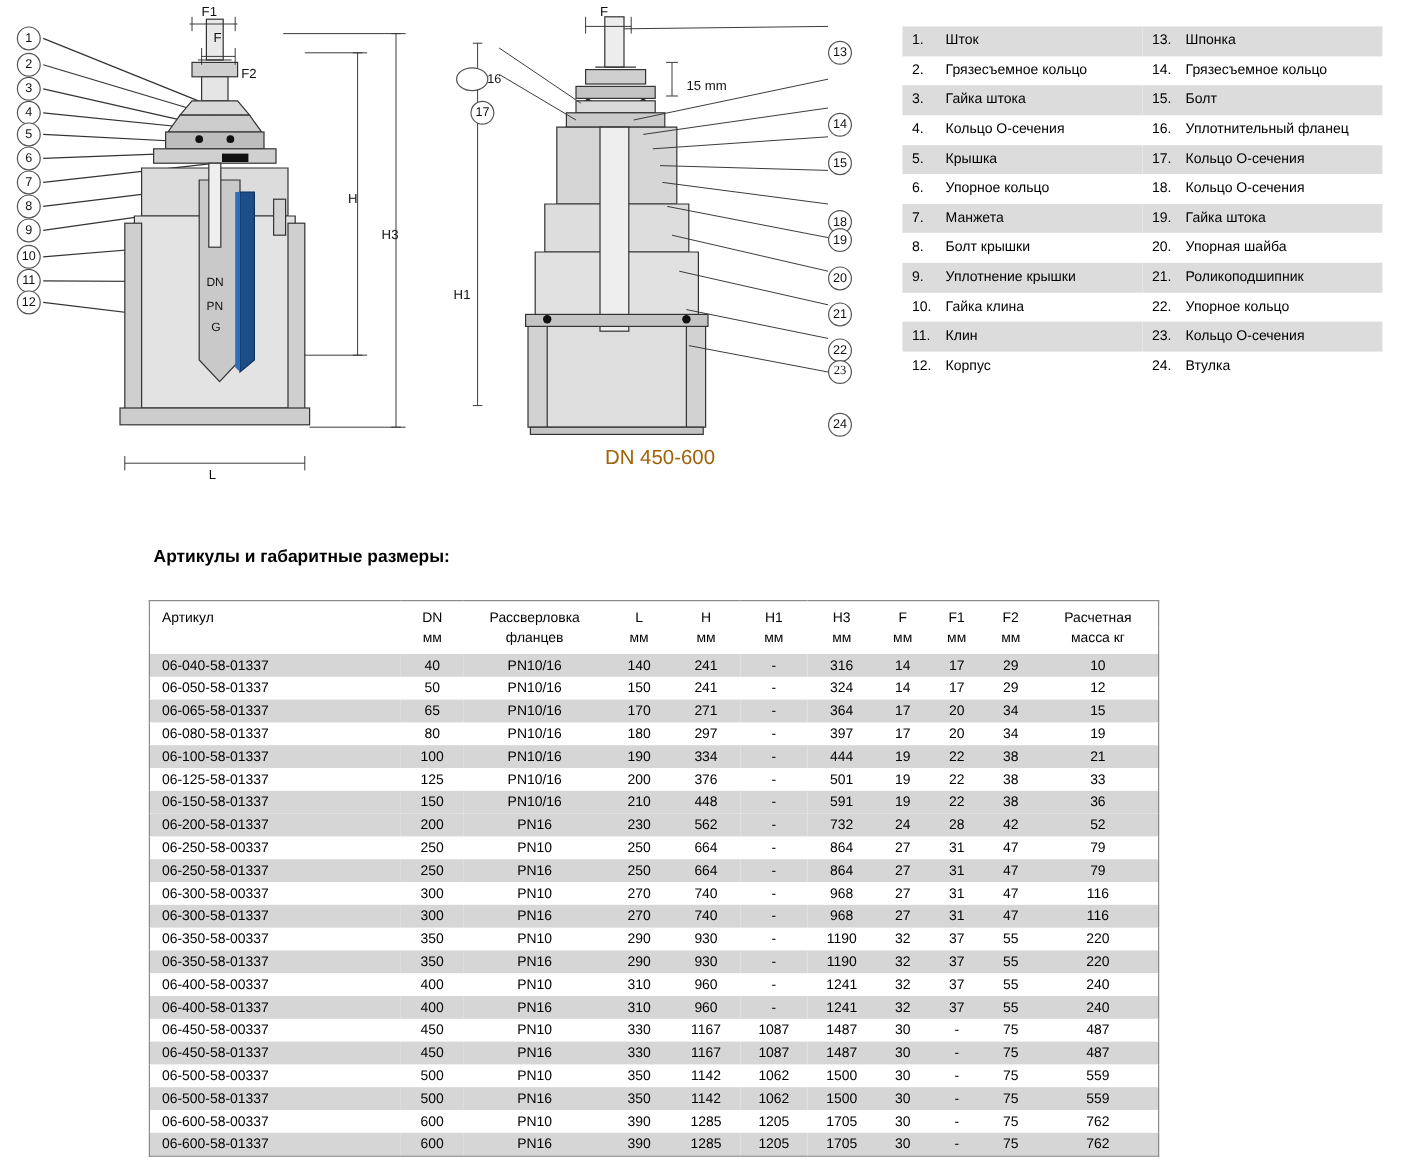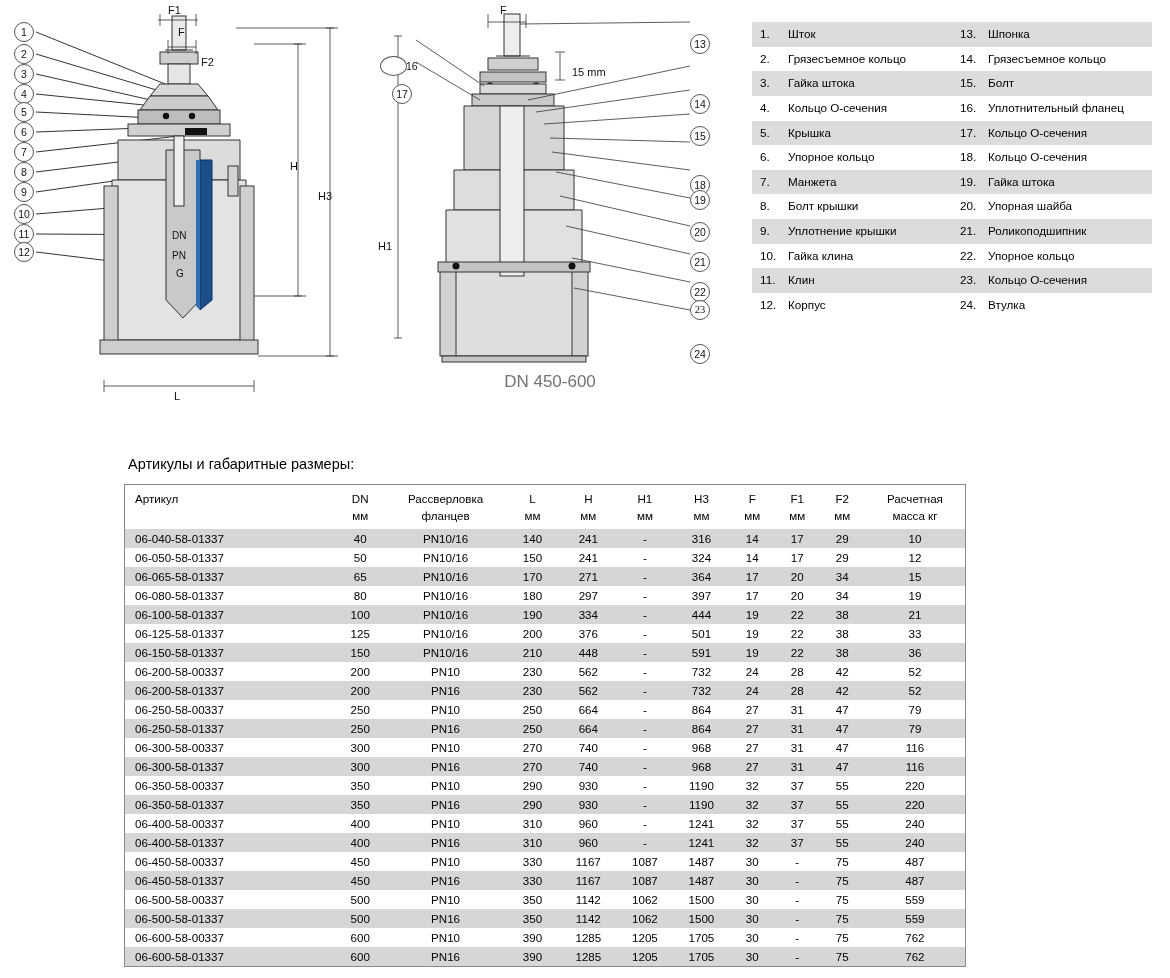--- a/index.html
+++ b/index.html
@@ -15,21 +15,21 @@
 
   
   .top { position: relative; height: 420px; }
 
   
   .draw-left { position: absolute; left: 0; top: 0; width: 360px; height: 420px; }
   .draw-mid  { position: absolute; left: 360px; top: 0; width: 380px; height: 420px; }
 
   .dn-caption {
     position: absolute; left: 0; right: 0; bottom: 28px;
-    text-align: center; font-size: 17px; color: #737373;
+    text-align: center; font-size: 17px; color: #a16207;
   }
 
   
   .bubble {
     position: absolute;
     width: 20px; height: 20px;
     border: 1px solid #555; border-radius: 50%;
     background: #fff;
     font-size: 10.5px; line-height: 18px; text-align: center;
     color: #111;
@@ -53,22 +53,22 @@
   .legend tr.shade td { background: #dcdcdc; }
   .legend .cellwrap { display: flex; gap: 6px; }
   .legend .cellwrap .n { width: 22px; flex: none; }
 
   
   .bottom {
     position: absolute; left: 124px; top: 456px;
     width: 900px;
   }
   .bottom h2 {
-    margin: 0 0 12px 4px;
-    font-size: 14.5px; font-weight: normal;
+    margin: 0 0 28px 4px;
+    font-size: 14.5px; font-weight: bold;
   }
   table.dims {
     border-collapse: collapse;
     width: 842px;
     font-size: 11.6px;
     border: 1px solid #8a8a8a;
   }
   table.dims th, table.dims td {
     padding: 2px 6px;
     text-align: center;
@@ -565,33 +565,20 @@
             <td>PN10/16</td>
             <td>210</td>
             <td>448</td>
             <td>-</td>
             <td>591</td>
             <td>19</td>
             <td>22</td>
             <td>38</td>
             <td>36</td>
           </tr>
-          <tr>
-            <td class="left">06-200-58-00337</td>
-            <td>200</td>
-            <td>PN10</td>
-            <td>230</td>
-            <td>562</td>
-            <td>-</td>
-            <td>732</td>
-            <td>24</td>
-            <td>28</td>
-            <td>42</td>
-            <td>52</td>
-          </tr>
           <tr class="shade">
             <td class="left">06-200-58-01337</td>
             <td>200</td>
             <td>PN16</td>
             <td>230</td>
             <td>562</td>
             <td>-</td>
             <td>732</td>
             <td>24</td>
             <td>28</td>

